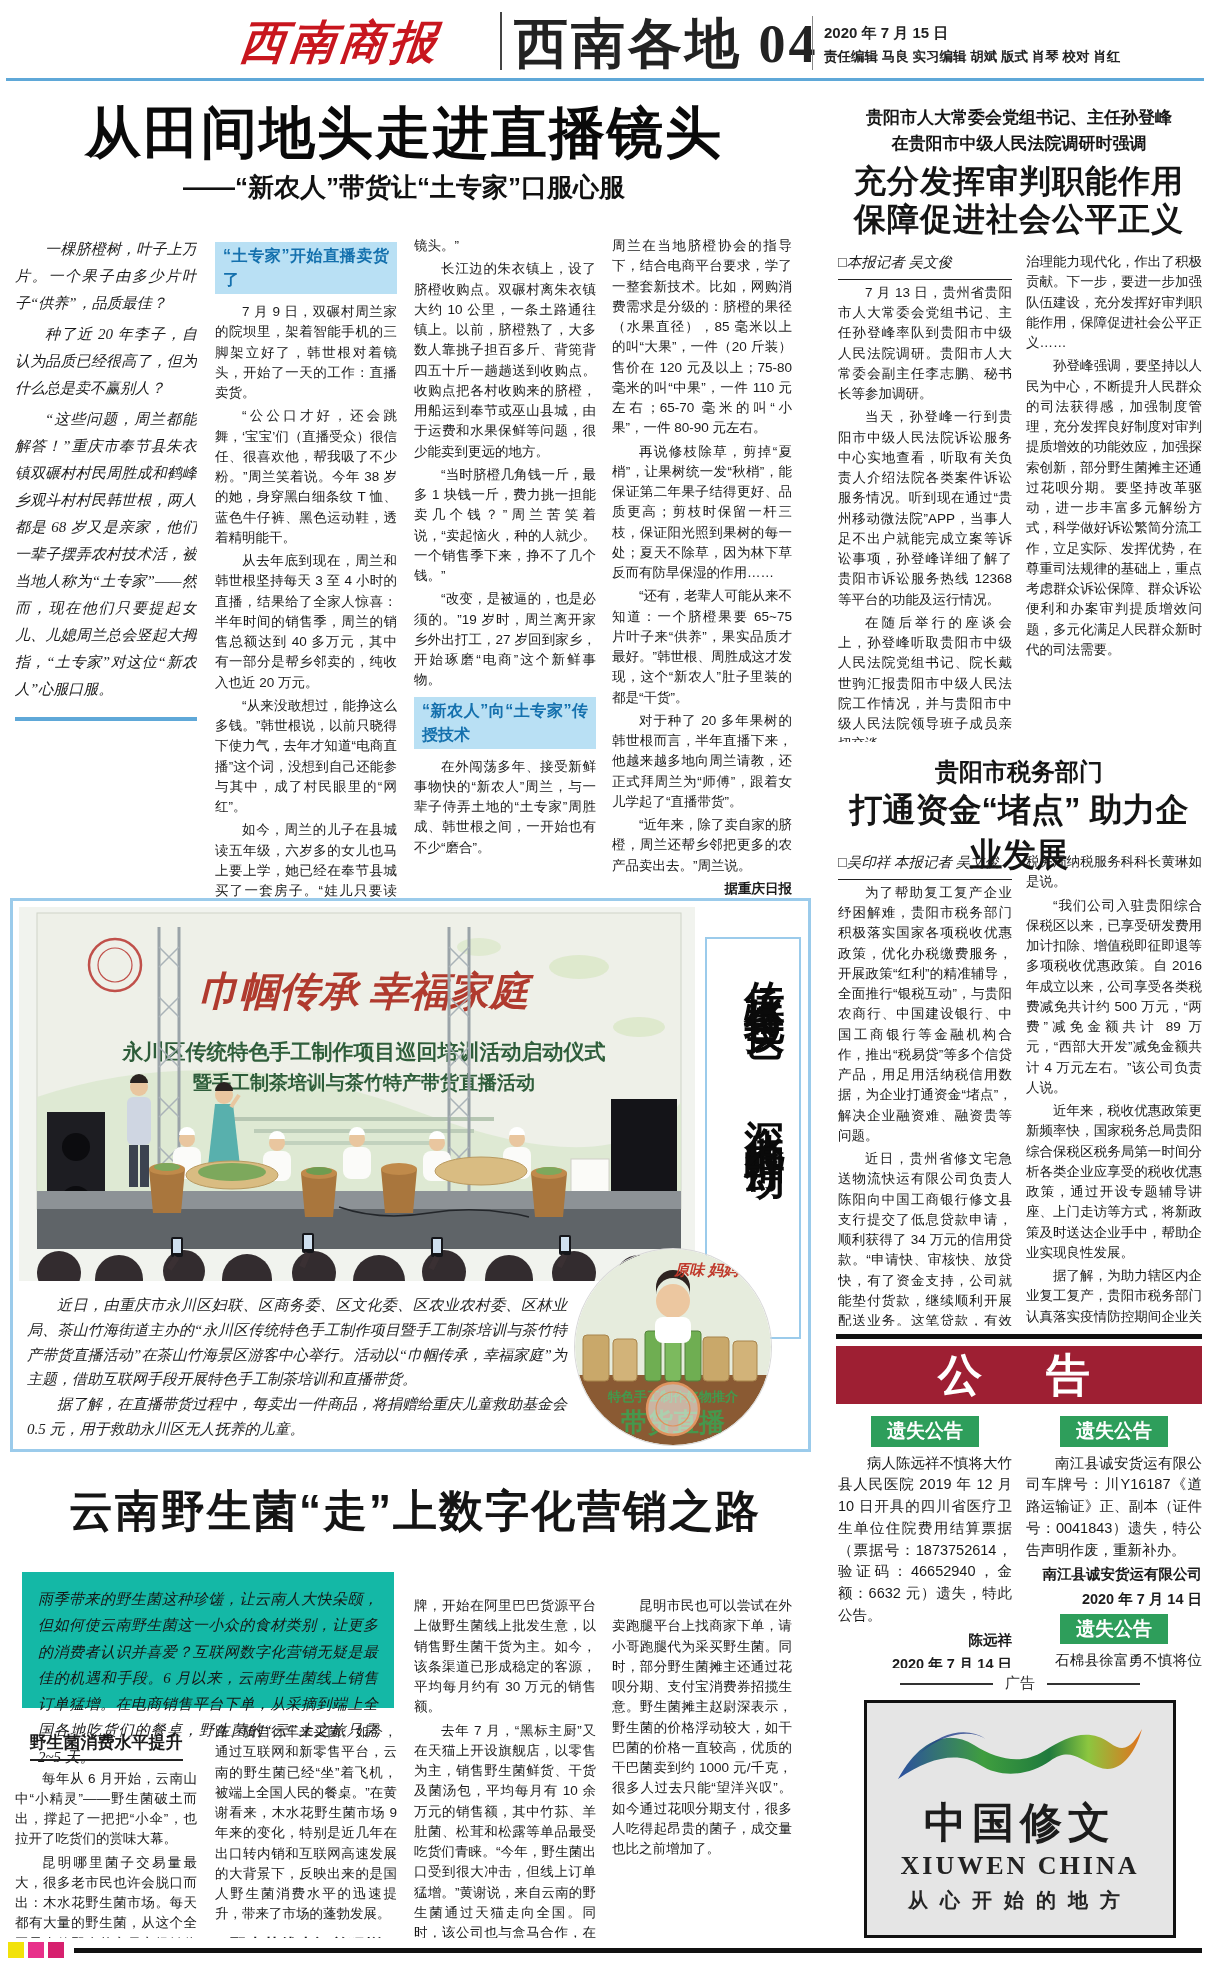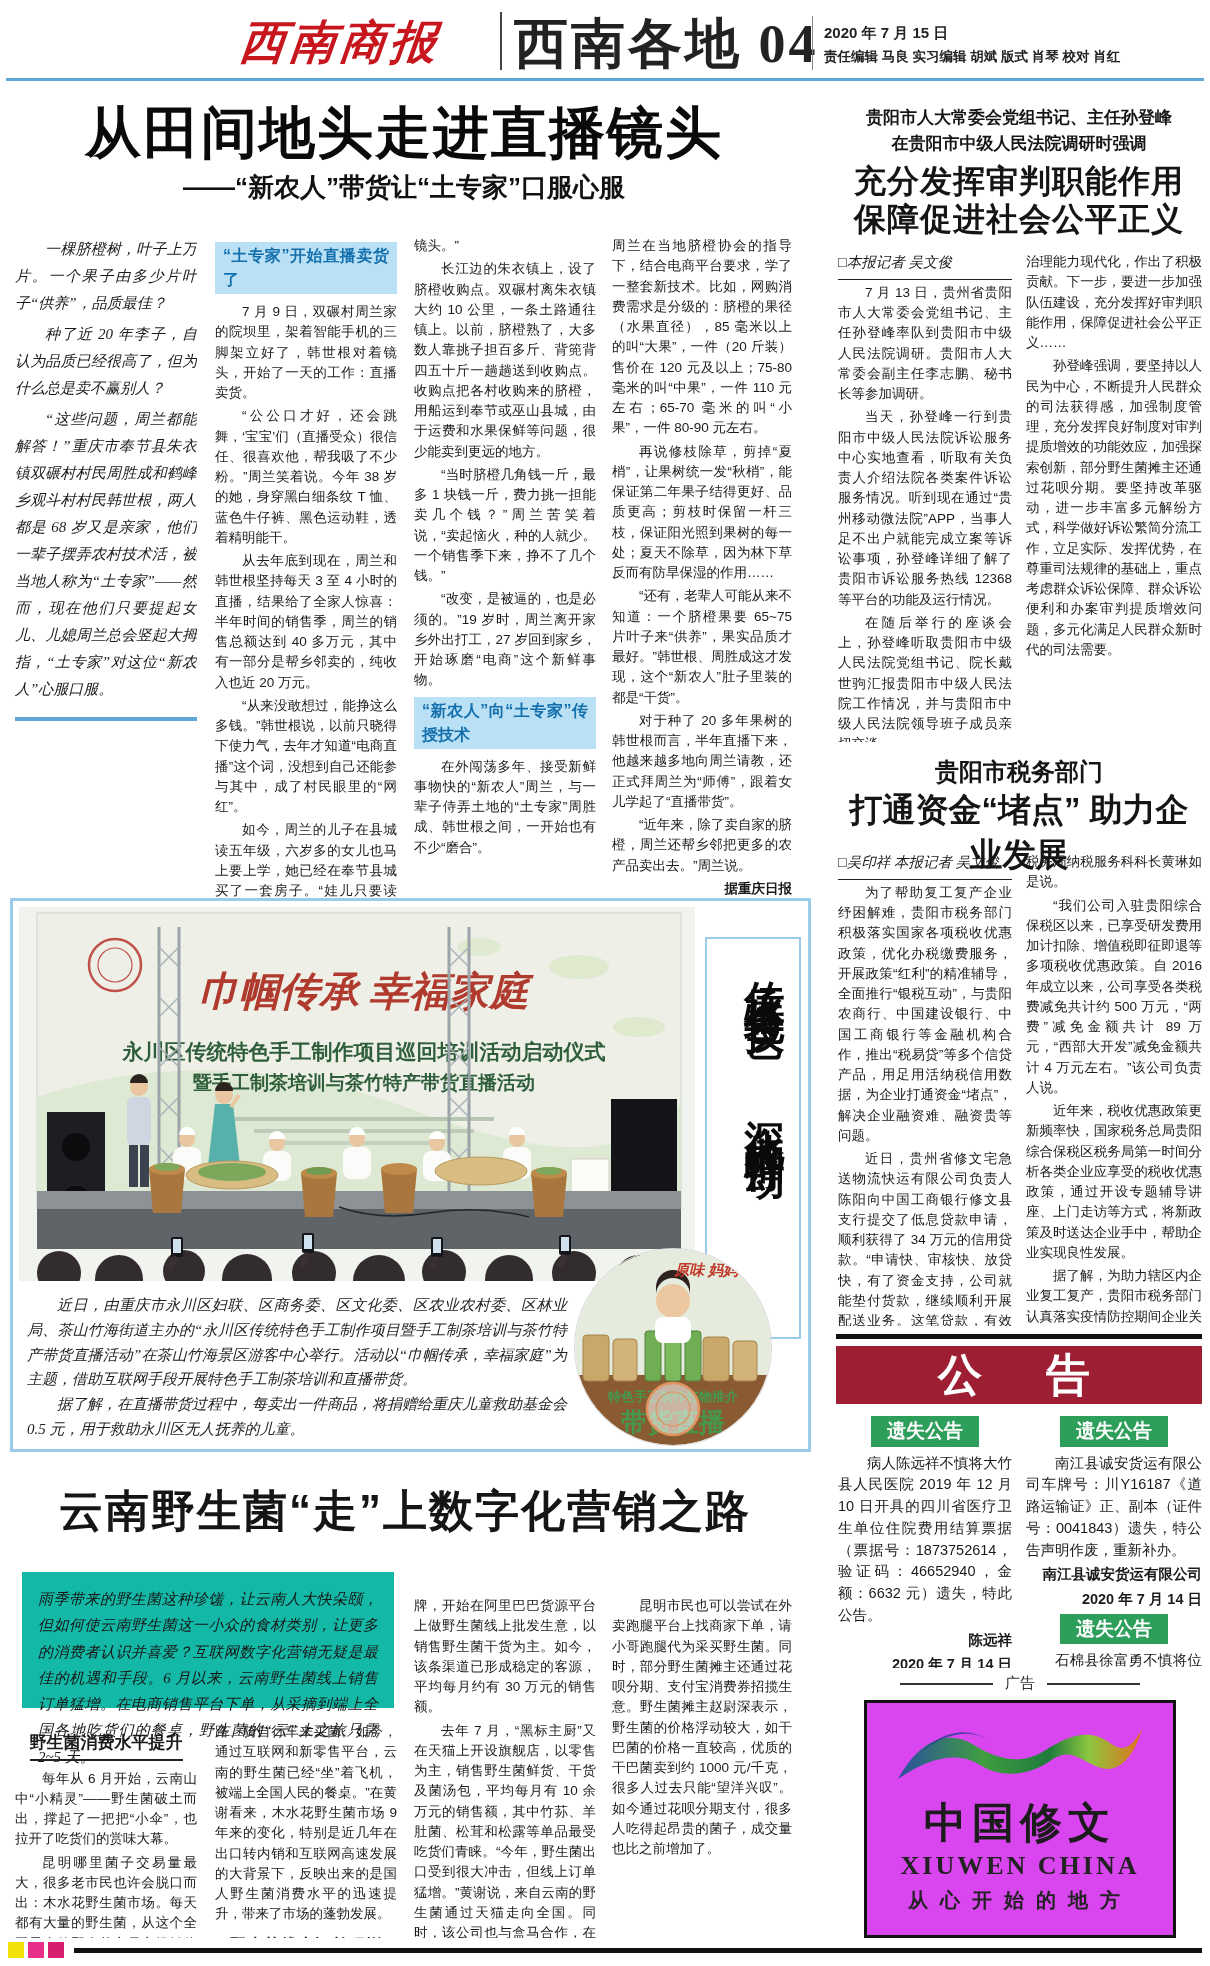--- a/index.html
+++ b/index.html
@@ -48,21 +48,21 @@
   
   .black-rule{background:#111;}
   .banner-red{background:#9e1f33;color:#fff;font-size:44px;font-weight:900;
               display:flex;align-items:center;justify-content:center;letter-spacing:10px;}
   .badge-green{display:block;width:fit-content;margin:0 auto 6px auto;background:#2e9e5b;color:#fff;
                font-size:19px;font-weight:bold;padding:1px 16px;text-indent:0 !important;}
   .notice{font-size:14.5px;}
   .notice .sig{text-align:right;font-weight:bold;text-indent:0 !important;}
   .ad-div{display:flex;align-items:center;gap:12px;color:#333;font-size:15px;}
   .ad-div .ln{flex:1;height:2px;background:#333;}
-  .ad-box{border:3px solid #111;background:#d946ef;text-align:center;}
+  .ad-box{border:3px solid #111;background:#e5e5e5;text-align:center;}
   .ad-name{font-size:42px;font-weight:900;font-family:"Liberation Serif",serif;letter-spacing:6px;color:#1c1c1c;}
   .ad-latin{font-size:26px;font-weight:900;font-family:"Liberation Serif",serif;letter-spacing:3px;color:#222;}
   .ad-slogan{font-size:20px;font-weight:bold;letter-spacing:12px;color:#222;}
   .fungi-sub{display:block;width:fit-content;margin:8px auto;font-size:17px;font-weight:bold;
              border-bottom:2px solid #222;padding-bottom:3px;text-indent:0 !important;}
   .intro-box{background:#14b8a6;padding:14px 16px;box-sizing:border-box;
              font-family:"Liberation Serif",serif;font-style:italic;font-size:15px;line-height:1.75;text-align:justify;}
   .reg{position:absolute;width:16px;height:16px;}
 </style>
 </head>
@@ -363,21 +363,21 @@
         <path d="M8,66 C30,26 58,16 84,32 C108,47 132,52 154,38 C176,24 198,14 220,30 C236,42 244,30 252,16
                  C244,44 228,62 208,54 C188,46 180,34 160,48 C140,62 112,66 90,52 C68,38 40,44 8,66 Z" fill="url(#rb)"></path>
         <path d="M30,40 C52,18 78,14 96,26 C80,16 54,20 30,40 Z" fill="#24408c" opacity="0.8"></path>
       </svg>
     </div>
     <div class="ad-name">中国修文</div>
     <div class="ad-latin">XIUWEN CHINA</div>
     <div class="ad-slogan" style="margin-top:6px;">从心开始的地方</div>
   </div>
 
-  <div class="abs fungi-hl ctr" style="left:15px;top:1482px;width:780px;">云南野生菌“走”上数字化营销之路</div>
+  <div class="abs fungi-hl ctr" style="left:25px;top:1482px;width:780px;">云南野生菌“走”上数字化营销之路</div>
 
   <div class="abs intro-box" style="left:22px;top:1572px;width:372px;height:136px;">
     <span>雨季带来的野生菌这种珍馐，让云南人大快朵颐，但如何使云南野生菌这一小众的食材类别，让更多的消费者认识并喜爱？互联网数字化营销无疑是最佳的机遇和手段。6 月以来，云南野生菌线上销售订单猛增。在电商销售平台下单，从采摘到端上全国各地吃货们的餐桌，野生菌的“云”上之旅只需 2~5 天。</span>
   </div>
 
   <div class="col" style="left:15px;top:1722px;width:182px;height:216px;">
     <span class="fungi-sub">野生菌消费水平提升</span>
     <p>每年从 6 月开始，云南山中“小精灵”——野生菌破土而出，撑起了一把把“小伞”，也拉开了吃货们的赏味大幕。</p>
     <p>昆明哪里菌子交易量最大，很多老市民也许会脱口而出：木水花野生菌市场。每天都有大量的野生菌，从这个全国最大的野生菌交易市场销往全国。</p>
 

